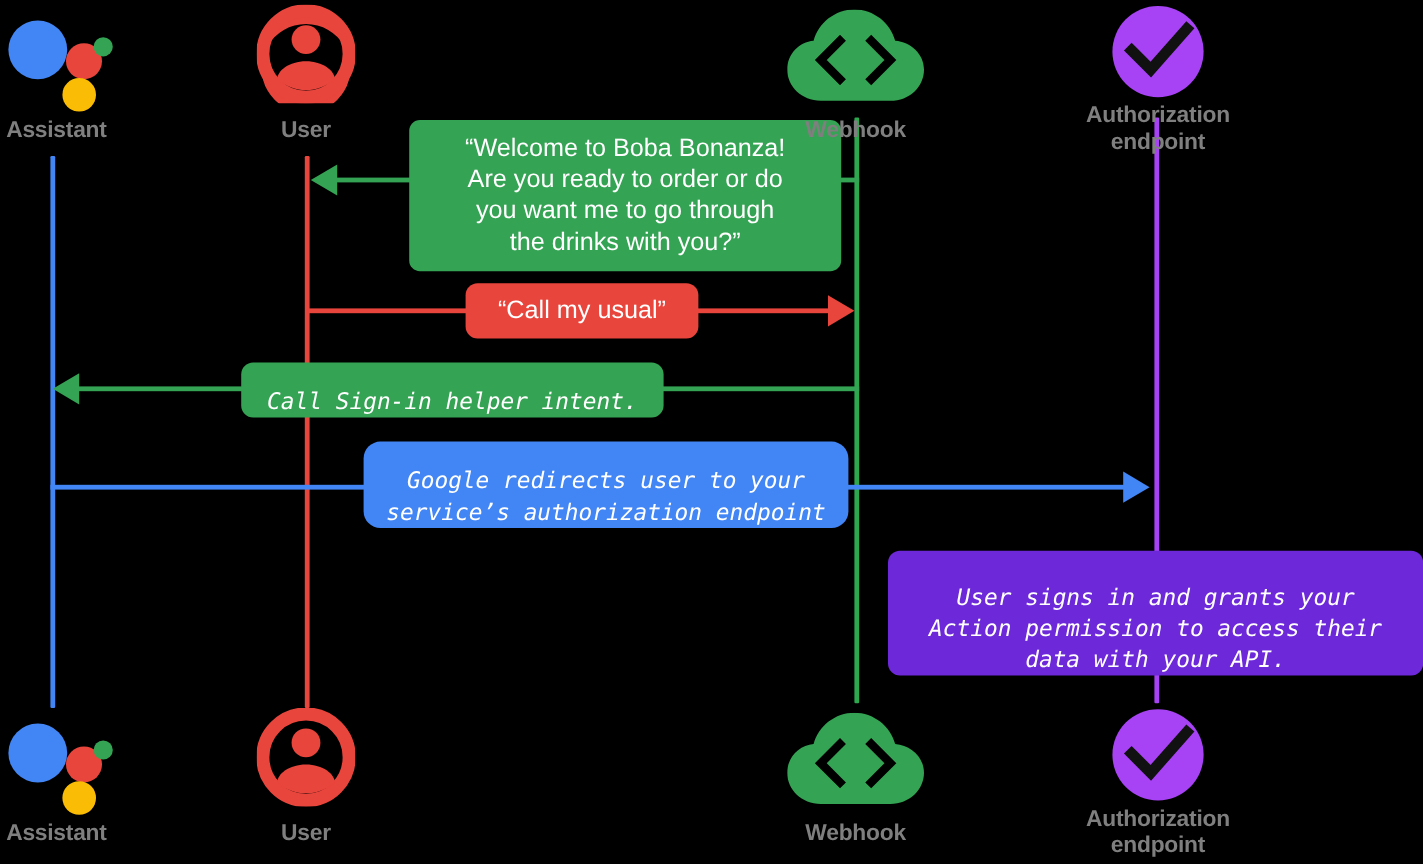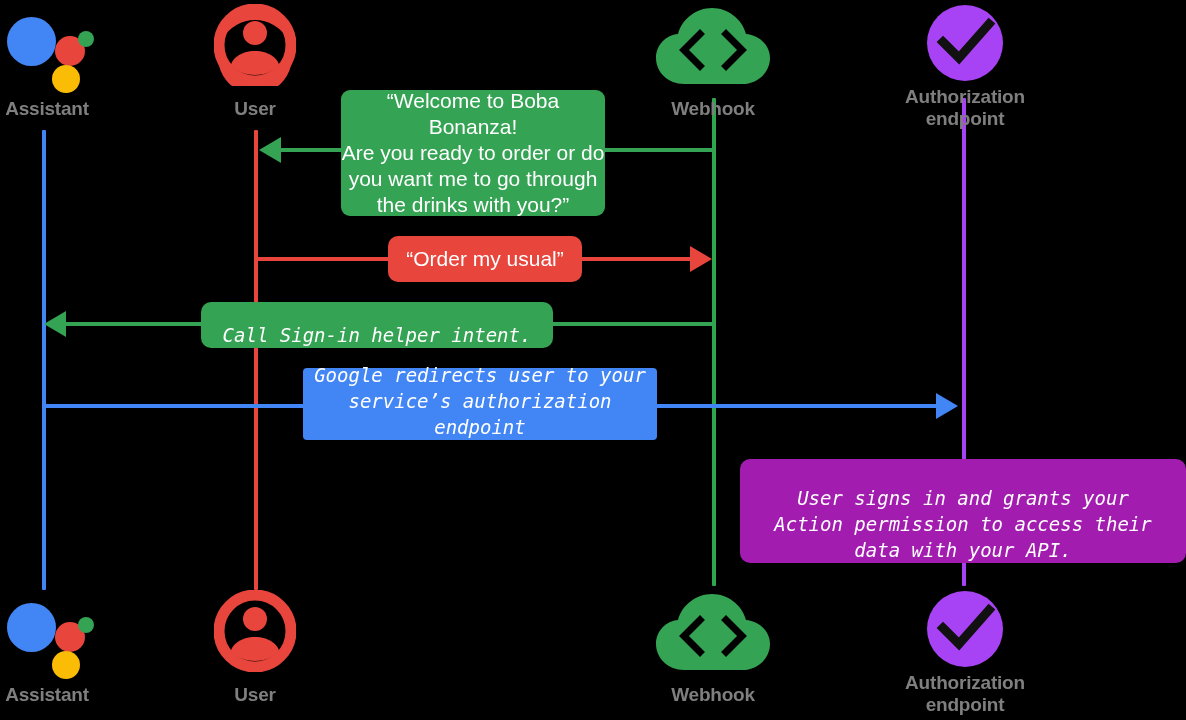--- a/index.html
+++ b/index.html
@@ -91,47 +91,47 @@
 
 <div id="canvas">
 
   <div class="lifeline" style="left:42px; top:130px; height:460px; background:#4285F4;"></div>
   <div class="lifeline" style="left:254px; top:130px; height:460px; background:#E8453C;"></div>
   <div class="lifeline" style="left:712px; top:98px; height:488px; background:#2EA84F;"></div>
   <div class="lifeline" style="left:962px; top:98px; height:488px; background:#A742F5;"></div>
 
   <div class="arrow-line" style="left:268px; top:148px; width:448px; background:#34A353;"></div>
   <div class="arrow-head left" style="left:259px; top:137px; border-right-color:#34A353;"></div>
-  <div class="bubble sans" style="left:341px; top:90px; width:264px; height:126px; border-radius:9px; background:#34A353;">
+  <div class="bubble sans" style="left:341px; top:100px; width:360px; height:126px; border-radius:9px; background:#34A353;">
     <span>“Welcome to Boba Bonanza!
 Are you ready to order or do
 you want me to go through
 the drinks with you?”</span>
   </div>
 
   <div class="arrow-line" style="left:256px; top:257px; width:434px; background:#E8453C;"></div>
   <div class="arrow-head right" style="left:690px; top:246px; border-left-color:#E8453C;"></div>
   <div class="bubble sans" style="left:388px; top:236px; width:194px; height:46px; border-radius:10px; background:#E8453C;">
-    <span>“Order my usual”</span>
+    <span>“Call my usual”</span>
   </div>
 
   <div class="arrow-line" style="left:60px; top:322px; width:656px; background:#34A353;"></div>
   <div class="arrow-head left" style="left:44px; top:311px; border-right-color:#34A353;"></div>
   <div class="bubble mono" style="left:201px; top:302px; width:352px; height:46px; border-radius:10px; background:#34A353;">
     <span>Call Sign-in helper intent.</span>
   </div>
 
   <div class="arrow-line" style="left:42px; top:404px; width:896px; background:#4285F4;"></div>
   <div class="arrow-head right" style="left:936px; top:393px; border-left-color:#4285F4;"></div>
-  <div class="bubble mono" style="left:303px; top:368px; width:354px; height:72px; border-radius:4px; background:#4285F4;">
+  <div class="bubble mono" style="left:303px; top:368px; width:404px; height:72px; border-radius:14px; background:#4285F4;">
     <span>Google redirects user to your
 service’s authorization endpoint</span>
   </div>
 
-  <div class="bubble mono" style="left:740px; top:459px; width:446px; height:104px; border-radius:10px; background:#a21caf;">
+  <div class="bubble mono" style="left:740px; top:459px; width:446px; height:104px; border-radius:10px; background:#6d28d9;">
     <span>User signs in and grants your
 Action permission to access their
 data with your API.</span>
   </div>
 
   <div class="icon-wrap" style="left:4px; top:8px; width:86px; height:82px;">
     <div class="dot" style="left:3px; top:9px; width:49px; height:49px; background:#4285F4;"></div>
     <div class="dot" style="left:51px; top:28px; width:30px; height:30px; background:#E8453C;"></div>
     <div class="dot" style="left:74px; top:23px; width:16px; height:16px; background:#34A353;"></div>
     <div class="dot" style="left:48px; top:57px; width:28px; height:28px; background:#FBBC05;"></div>

